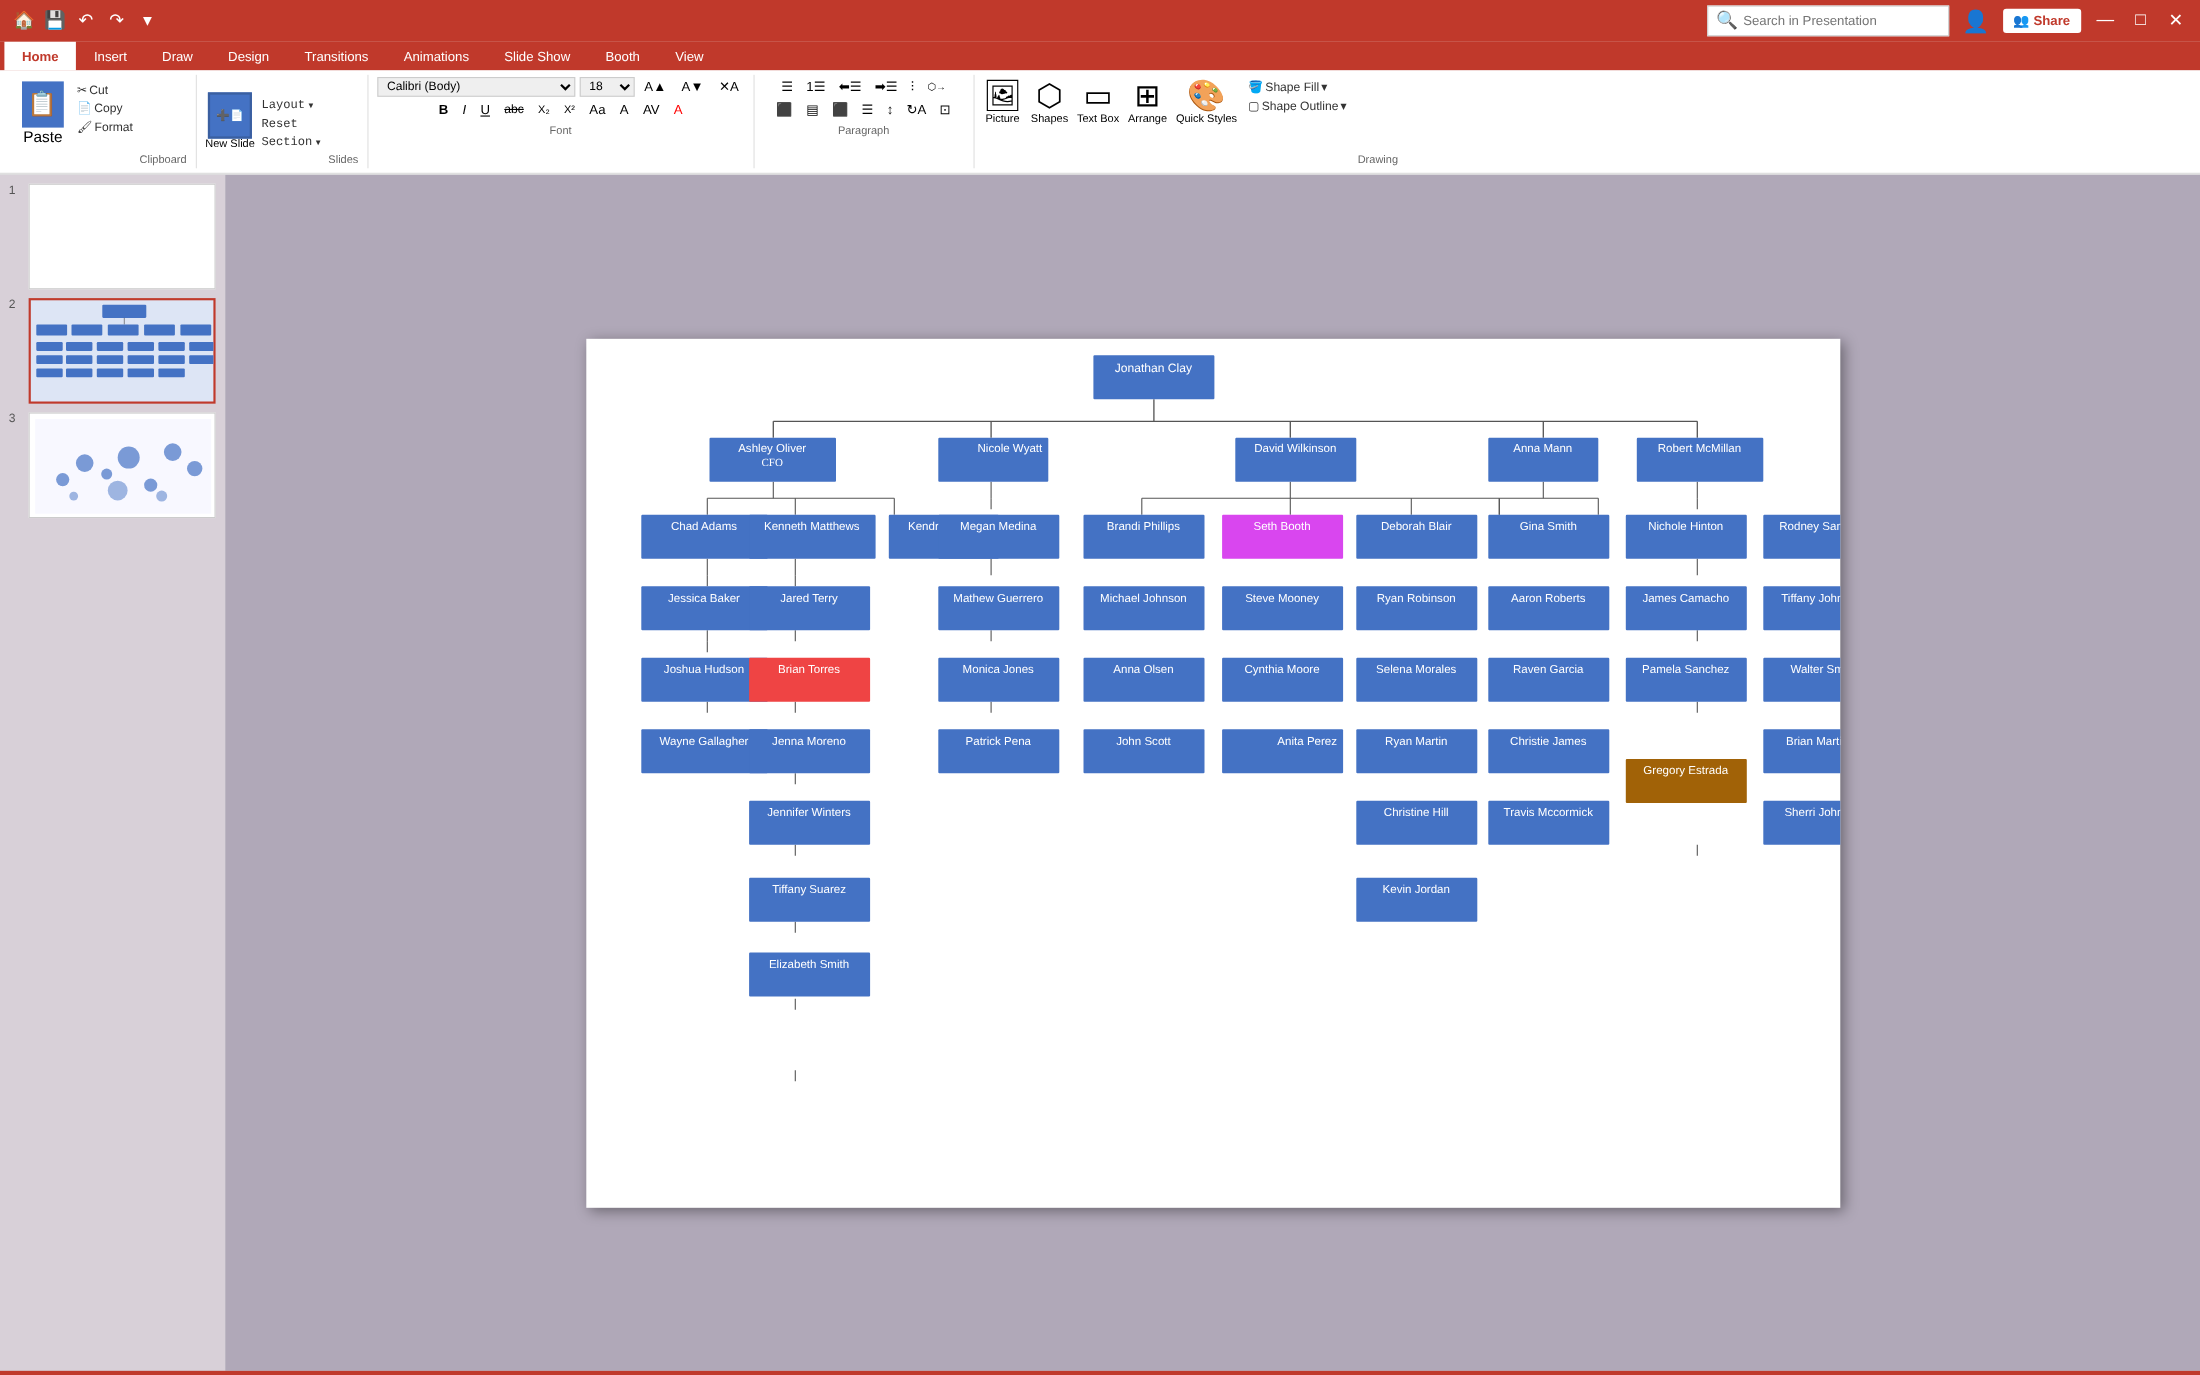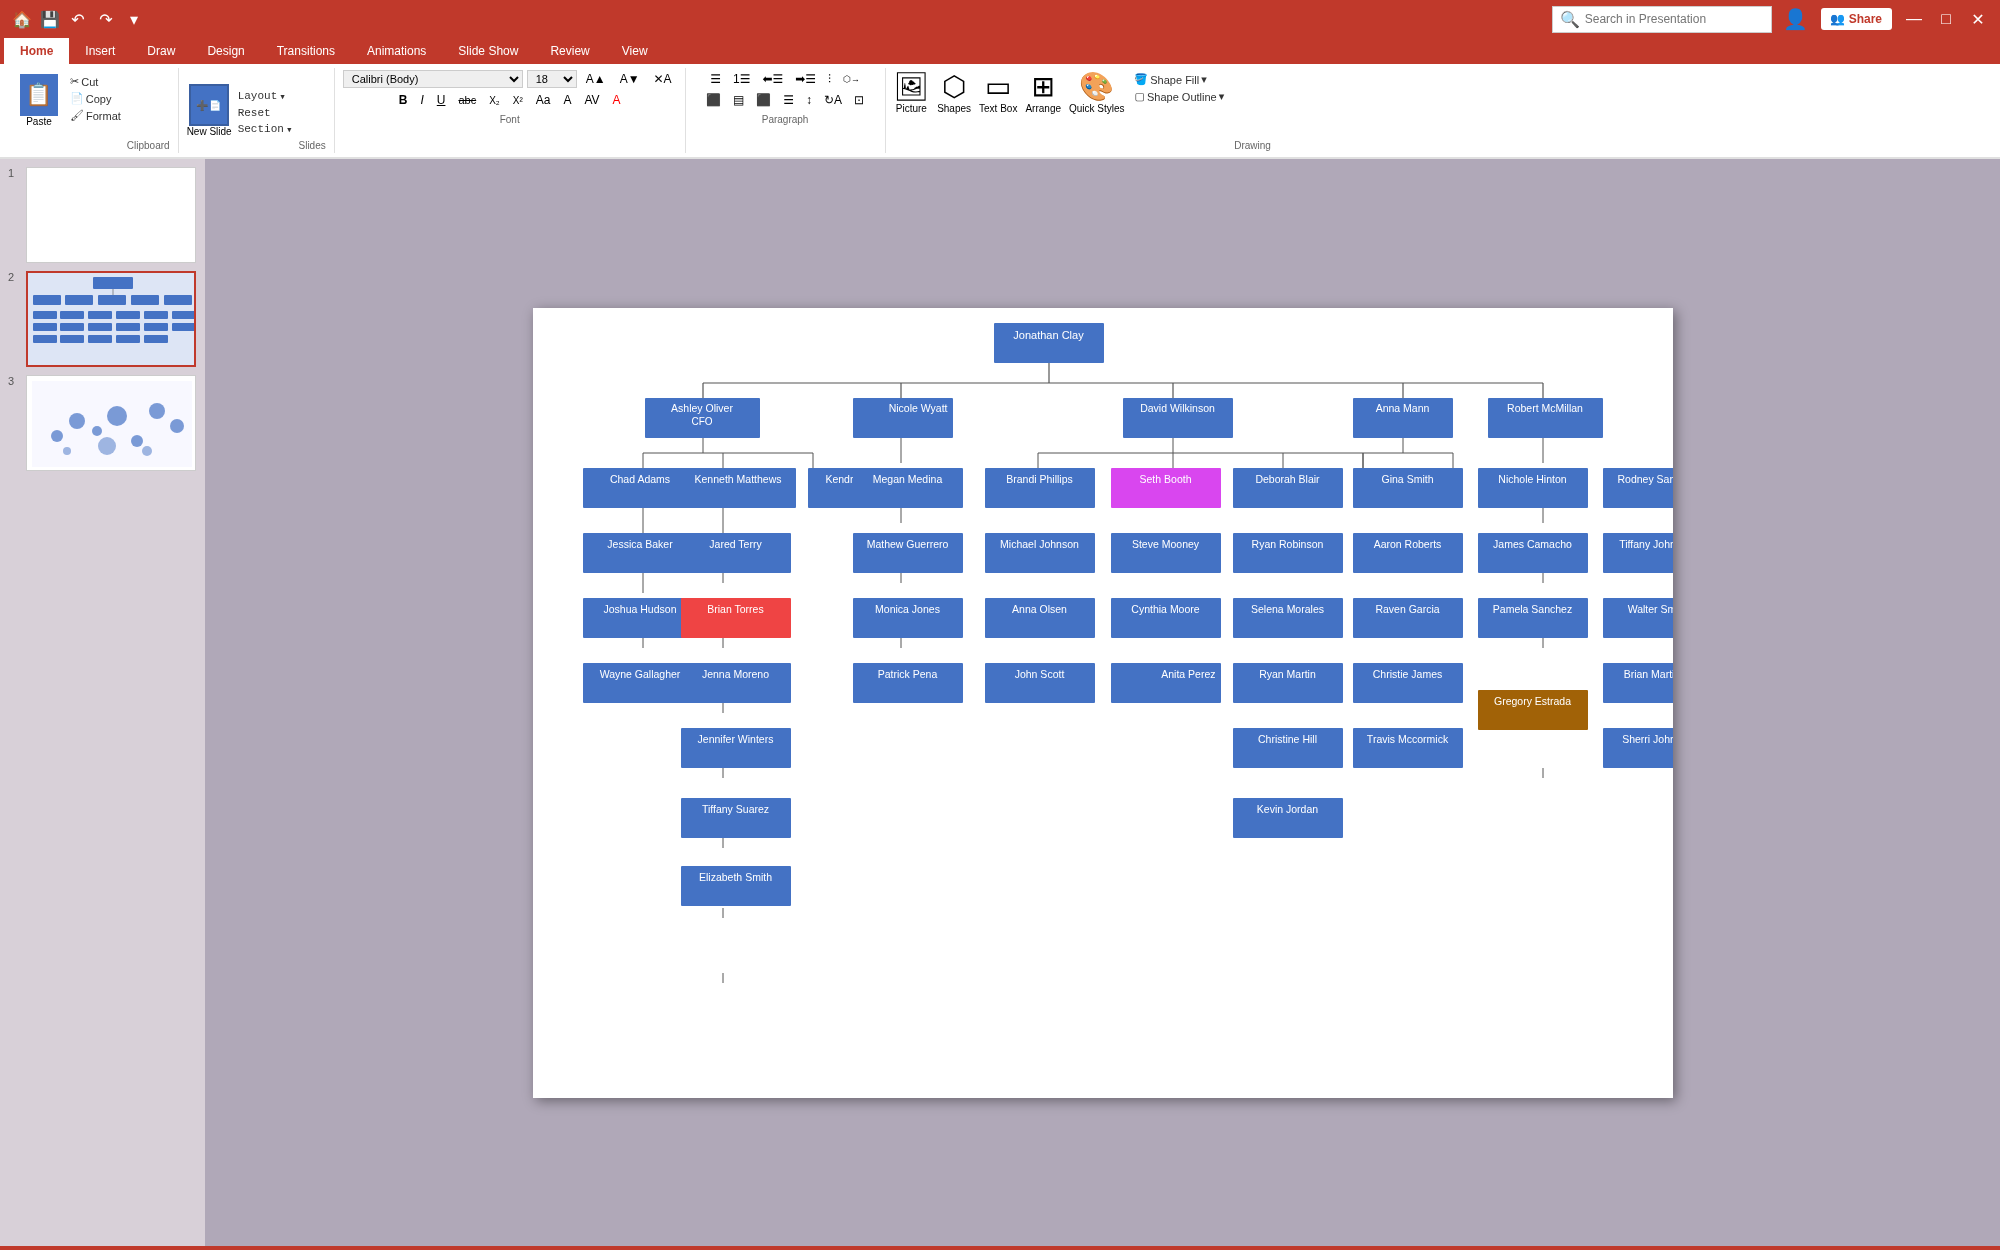--- a/index.html
+++ b/index.html
@@ -166,30 +166,30 @@
 </div>
 
 <div id="tabs">
   <div class="tab active">Home</div>
   <div class="tab">Insert</div>
   <div class="tab">Draw</div>
   <div class="tab">Design</div>
   <div class="tab">Transitions</div>
   <div class="tab">Animations</div>
   <div class="tab">Slide Show</div>
-  <div class="tab">Review</div>
+  <div class="tab">Booth</div>
   <div class="tab">View</div>
 </div>
 
 <div id="ribbon-content" style="display:flex;align-items:stretch;background:white;border-bottom:2px solid #e0e0e0;padding:4px 6px;gap:0;height:95px;">
 
   <div class="ribbon-group" style="flex-direction:row;align-items:flex-start;gap:4px;">
     <div class="paste-btn" style="display:flex;flex-direction:column;align-items:center;padding:4px 6px;">
       <div style="width:38px;height:42px;background:#4472c4;display:flex;align-items:center;justify-content:center;color:white;font-size:22px;">📋</div>
-      <span style="font-size:10px;">Paste</span>
+      <span style="font-size:14px;">Paste</span>
     </div>
     <div style="display:flex;flex-direction:column;gap:2px;padding-top:4px;">
       <div class="small-btn">
         <span>✂</span>
         <span>Cut</span>
       </div>
       <div class="small-btn">
         <span>📄</span>
         <span>Copy</span>
       </div>
@@ -431,21 +431,21 @@
         <line x1="1010" y1="145" x2="1010" y2="155" stroke="#555" stroke-width="1"></line>
         <line x1="1010" y1="200" x2="1010" y2="215" stroke="#555" stroke-width="1"></line>
         <line x1="1010" y1="265" x2="1010" y2="275" stroke="#555" stroke-width="1"></line>
         <line x1="1010" y1="330" x2="1010" y2="340" stroke="#555" stroke-width="1"></line>
         <line x1="1010" y1="395" x2="1010" y2="405" stroke="#555" stroke-width="1"></line>
         <line x1="1010" y1="460" x2="1010" y2="470" stroke="#555" stroke-width="1"></line>
       </svg>
 
       <div class="node" style="left:461px;top:15px;width:110px;height:40px;background:#4472c4;color:white;font-size:11px;text-align:center;padding:5px 6px;line-height:1.3;cursor:pointer;border-radius:1px;position:absolute;">Jonathan Clay</div>
 
-      <div class="node" style="left:112px;top:90px;width:115px;height:40px;background:#4472c4;color:white;font-size:10.5px;text-align:center;padding:4px 5px;line-height:1.3;cursor:pointer;border-radius:1px;position:absolute;">Ashley Oliver<br><span style="font-size:10px;">CFO</span></div>
+      <div class="node" style="left:112px;top:90px;width:115px;height:40px;background:#4472c4;color:white;font-size:10.5px;text-align:center;padding:4px 5px;line-height:1.3;cursor:pointer;border-radius:1px;position:absolute;">Ashley Oliver<br><span style="font-size:10px;font-family:Liberation Serif, serif;">CFO</span></div>
       <div class="node" style="left:320px;top:90px;width:100px;height:40px;background:#4472c4;color:white;font-size:10.5px;text-align:right;padding:4px 5px;line-height:1.3;cursor:pointer;border-radius:1px;position:absolute;">Nicole Wyatt</div>
       <div class="node" style="left:590px;top:90px;width:110px;height:40px;background:#4472c4;color:white;font-size:10.5px;text-align:center;padding:4px 5px;line-height:1.3;cursor:pointer;border-radius:1px;position:absolute;">David Wilkinson</div>
       <div class="node" style="left:820px;top:90px;width:100px;height:40px;background:#4472c4;color:white;font-size:10.5px;text-align:center;padding:4px 5px;line-height:1.3;cursor:pointer;border-radius:1px;position:absolute;">Anna Mann</div>
       <div class="node" style="left:955px;top:90px;width:115px;height:40px;background:#4472c4;color:white;font-size:10.5px;text-align:center;padding:4px 5px;line-height:1.3;cursor:pointer;border-radius:1px;position:absolute;">Robert McMillan</div>
 
       <div class="node" style="left:50px;top:160px;width:115px;height:40px;background:#4472c4;color:white;font-size:10.5px;text-align:center;padding:5px;line-height:1.3;cursor:pointer;border-radius:1px;position:absolute;">Chad Adams</div>
       <div class="node" style="left:148px;top:160px;width:115px;height:40px;background:#4472c4;color:white;font-size:10.5px;text-align:center;padding:5px;line-height:1.3;cursor:pointer;border-radius:1px;position:absolute;">Kenneth Matthews</div>
       <div class="node" style="left:275px;top:160px;width:100px;height:40px;background:#4472c4;color:white;font-size:10.5px;text-align:center;padding:5px;line-height:1.3;cursor:pointer;border-radius:1px;position:absolute;">Kendra Perez</div>
 
       <div class="node" style="left:50px;top:225px;width:115px;height:40px;background:#4472c4;color:white;font-size:10.5px;text-align:center;padding:5px;line-height:1.3;cursor:pointer;border-radius:1px;position:absolute;">Jessica Baker</div>

